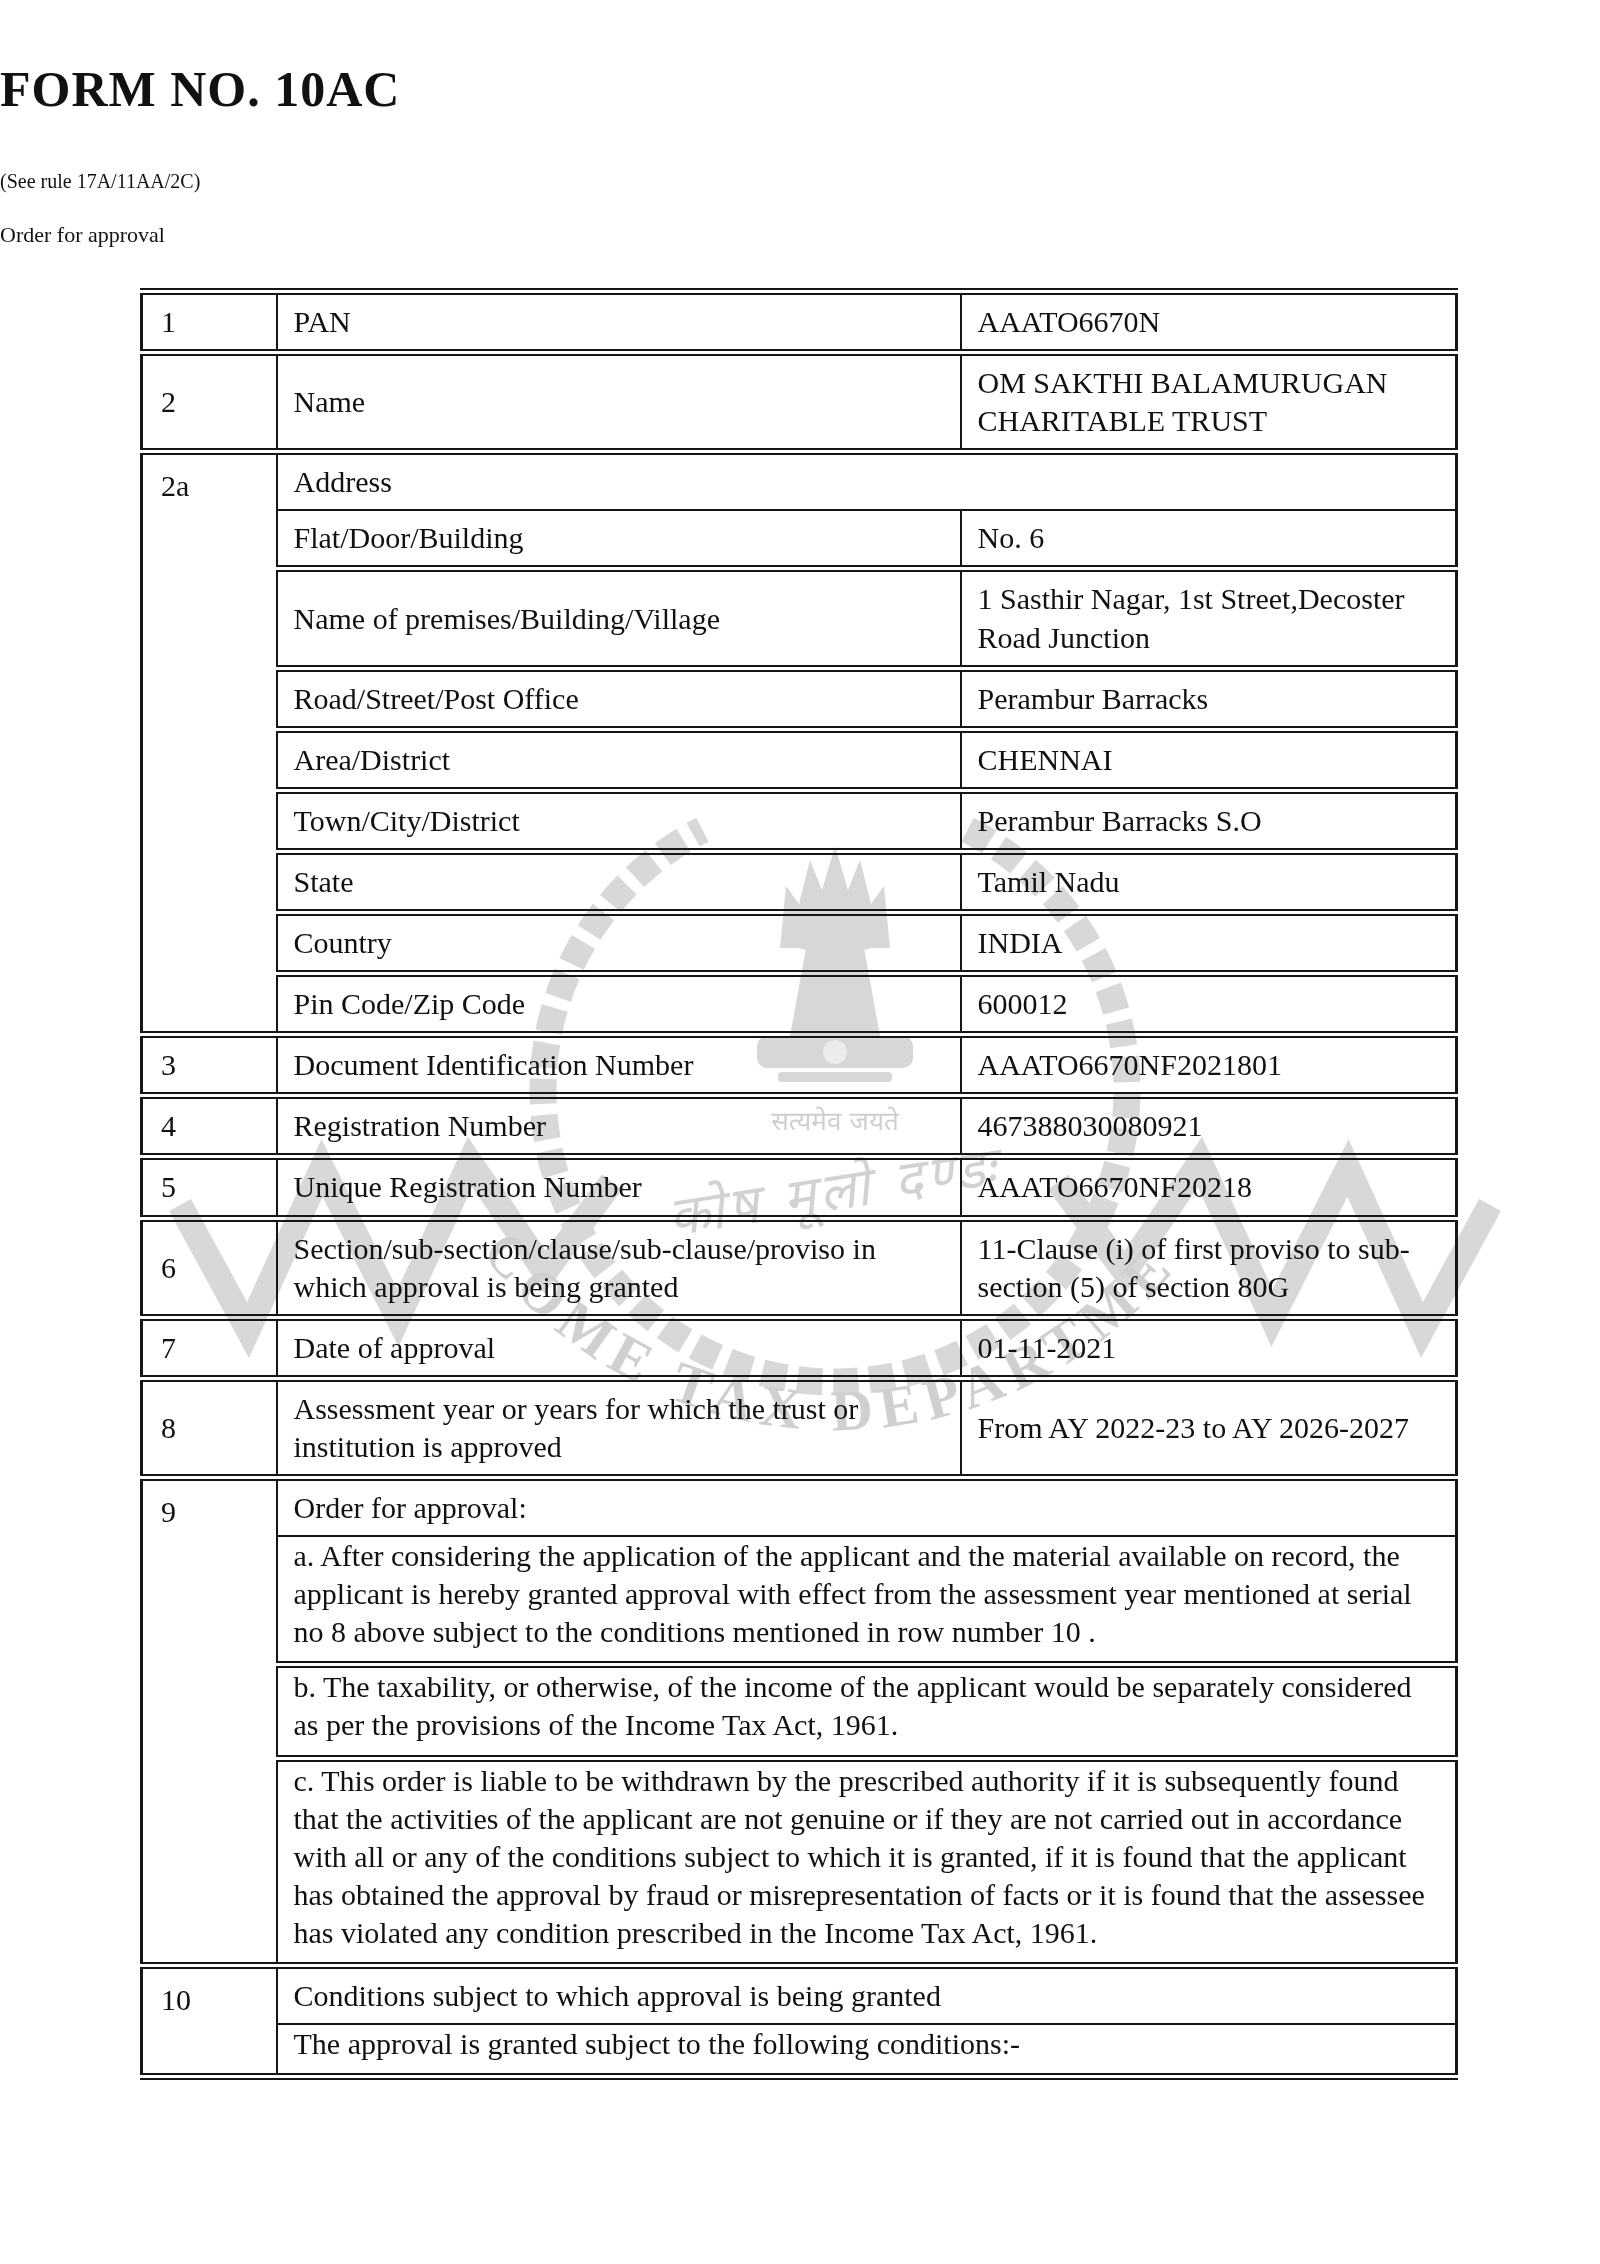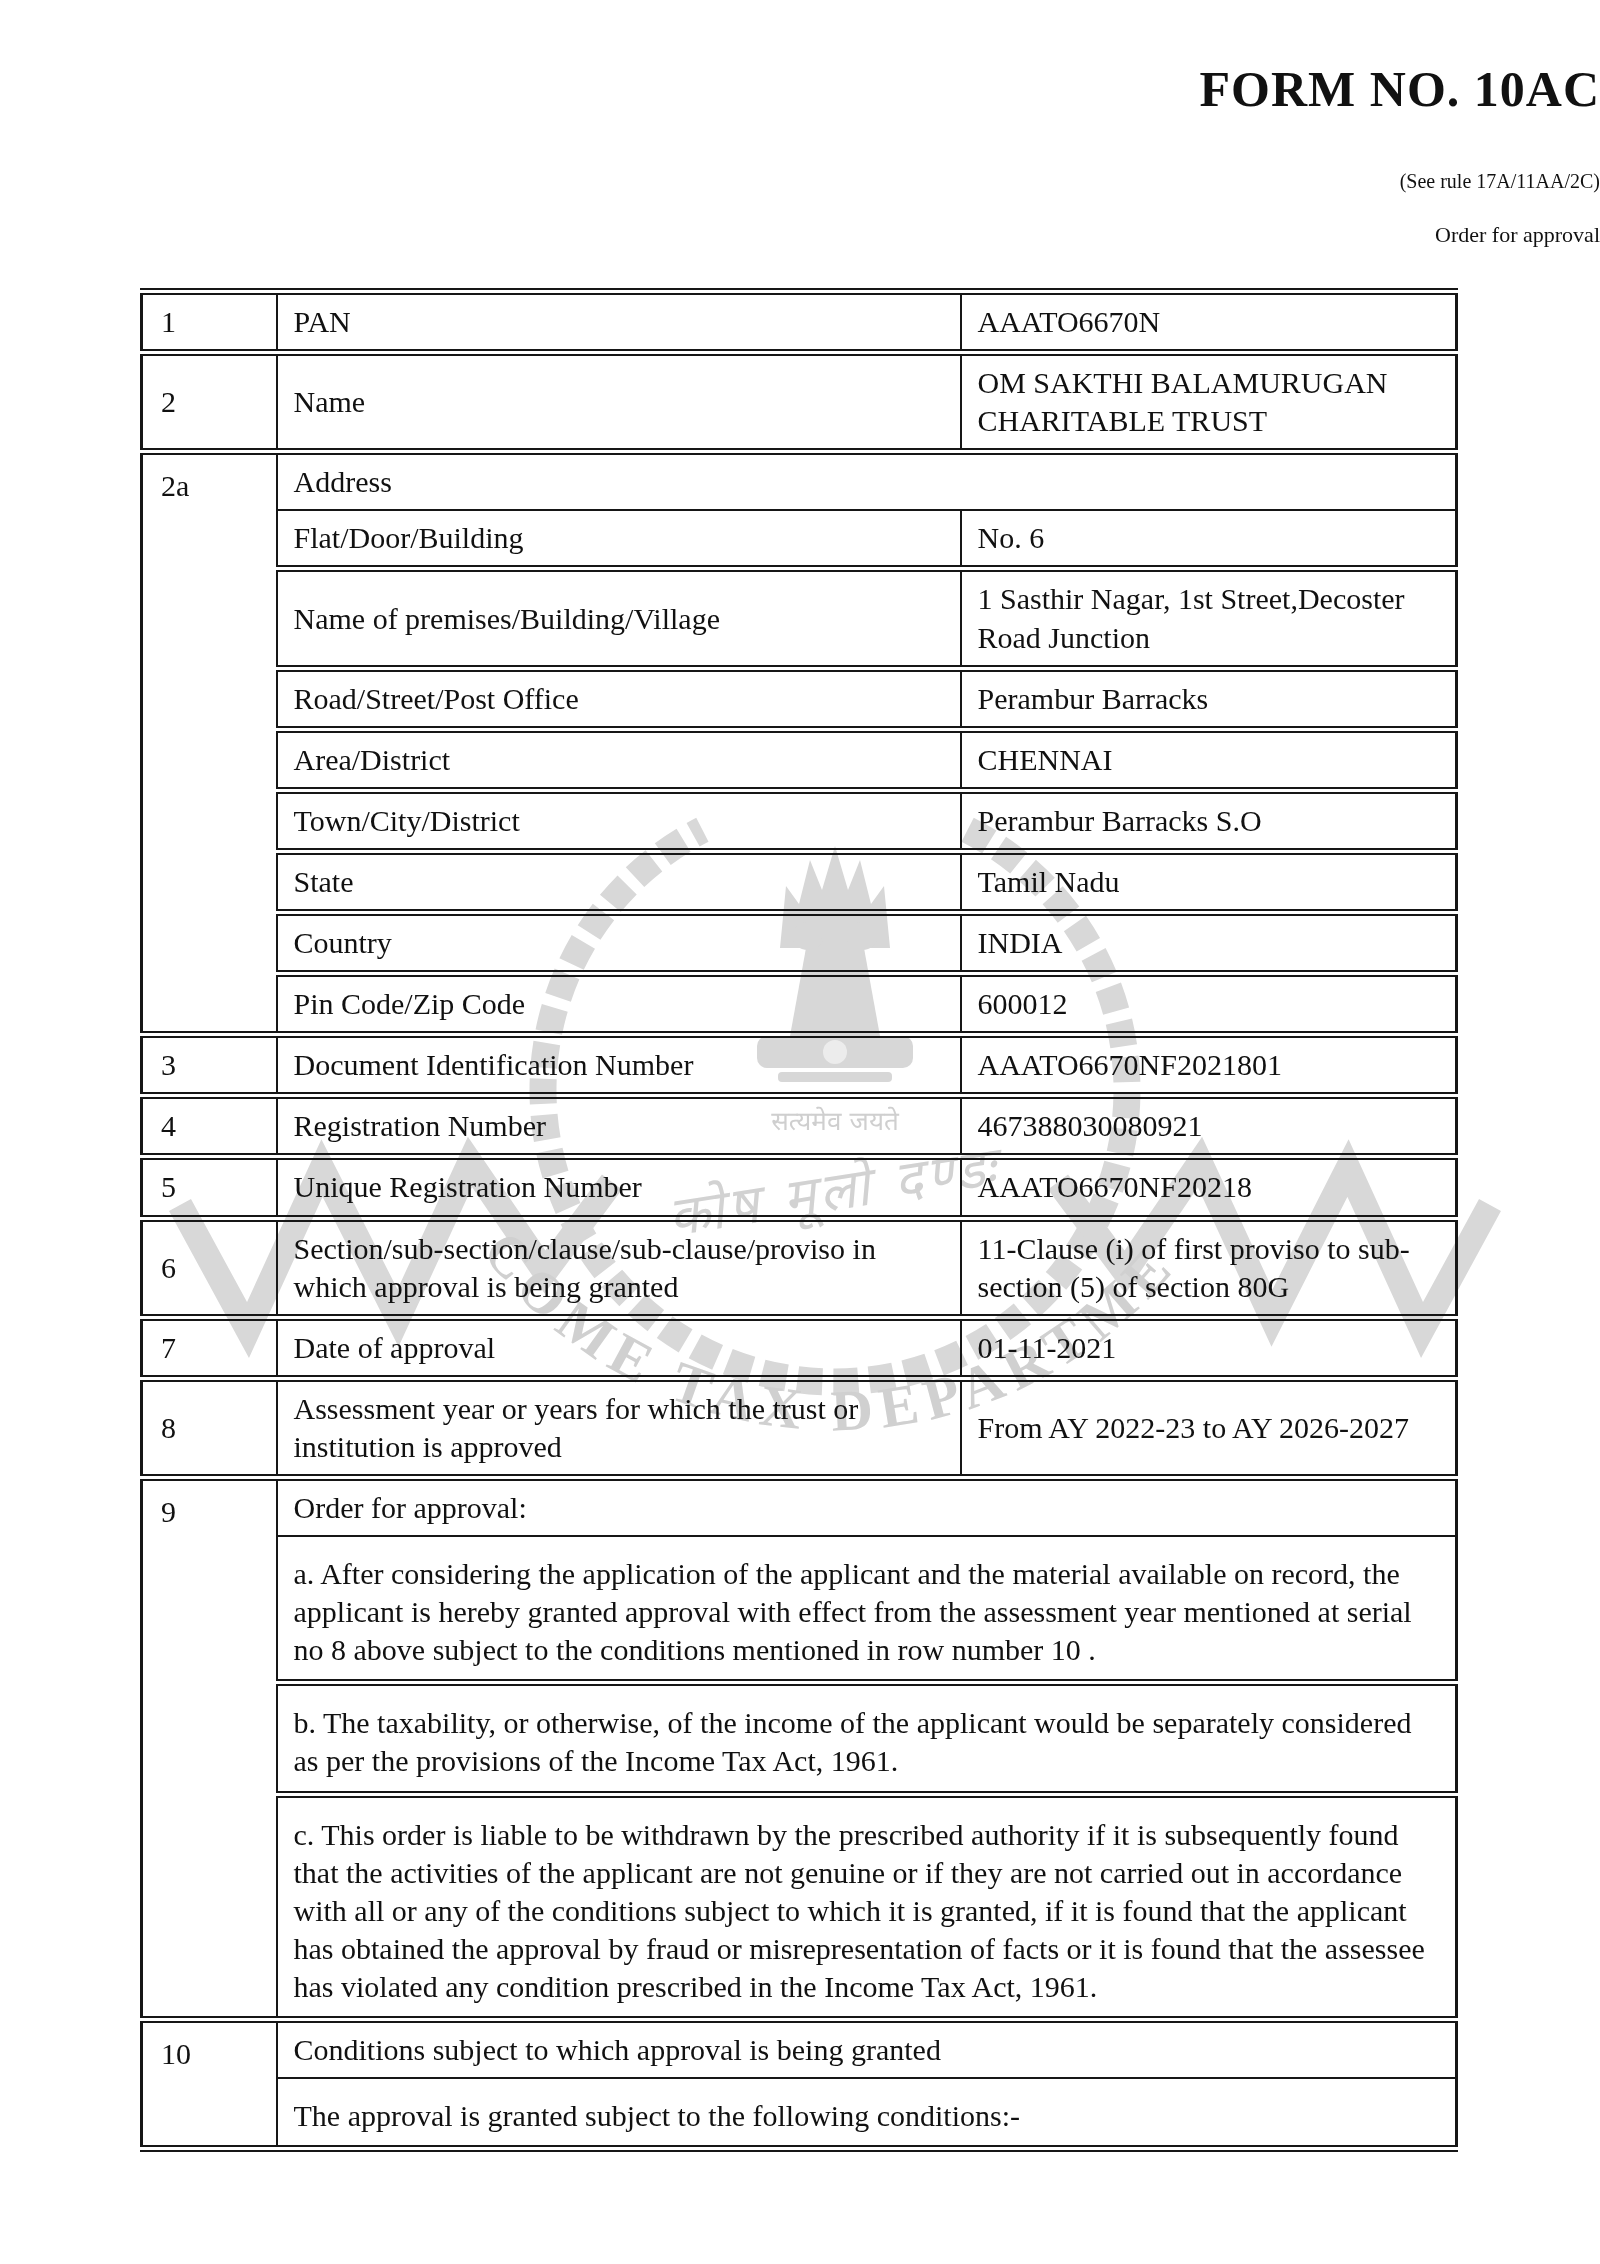--- a/index.html
+++ b/index.html
@@ -5,21 +5,21 @@
   html,body{margin:0;padding:0;background:#ffffff;}
   .page{
     position:relative;
     width:1600px;height:2264px;
     background:#ffffff;
     font-family:"Liberation Serif", serif;
     color:#111;
     overflow:hidden;
   }
   
-  .hdr{position:absolute;left:0;width:100%;text-align:right;}
+  .hdr{position:absolute;left:0;width:100%;text-align:left;}
   .title{top:60px;font-size:50px;font-weight:bold;letter-spacing:1px;}
   .rule-line{top:170px;font-size:20px;}
   .order-line{top:222px;font-size:22px;}
   
   .wm{position:absolute;left:0;top:0;z-index:0;}
   
   table.form{
     position:absolute;left:140px;top:288px;z-index:1;
     width:1315px;table-layout:fixed;
     border-collapse:collapse;
@@ -35,21 +35,21 @@
     padding:8px 16px;
     font-size:30px;line-height:1.27;
     vertical-align:middle;
     word-wrap:break-word;
     background:transparent;
   }
   tr.sep-major td{border-top:7px double #161616;}
   tr.sep-thin  td{border-top:2.5px solid #161616;}
   td.serial{padding-left:18px;}
   td.serial.span-top{vertical-align:top;padding-top:12px;}
-  td.para{padding-top:18px;padding-bottom:10px;}
+  td.para{padding-top:0;padding-bottom:10px;}
 </style>
 </head>
 <body>
 
 <div class="page">
 
   <svg class="wm" width="1600" height="2264" viewBox="0 0 1600 2264" aria-hidden="true">
     <g stroke="#d8d8d8" fill="none">
 
       <path d="M 967.6 829.8 A 292 292 0 1 1 702.4 829.8" stroke-width="27" stroke-dasharray="25 11"></path>

